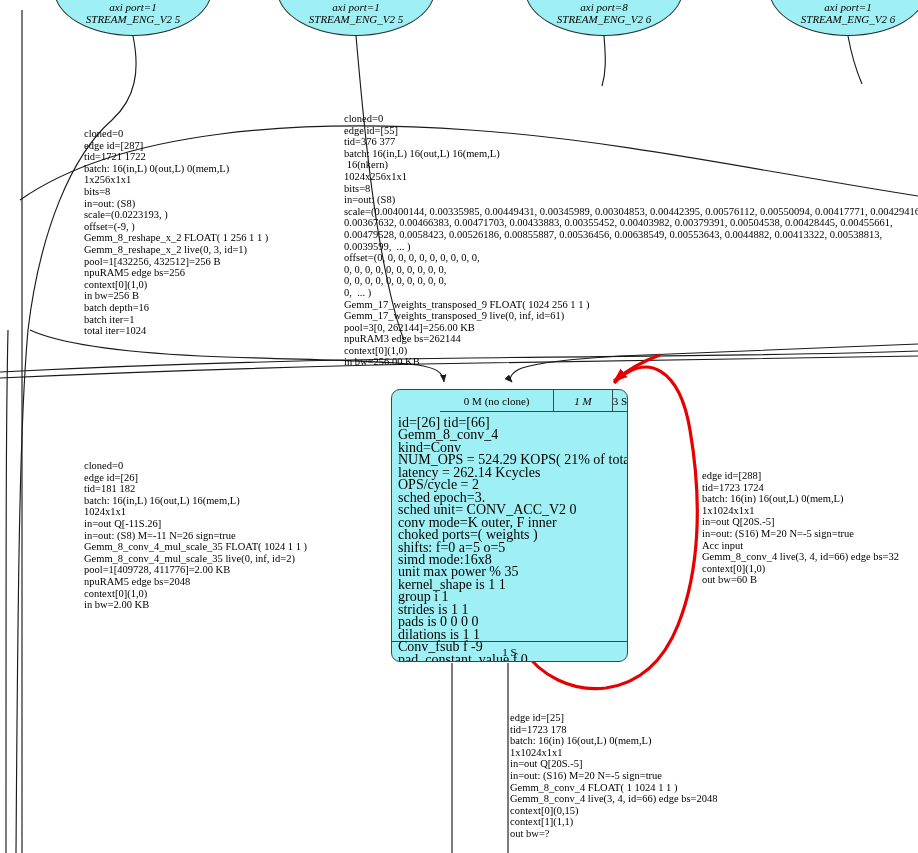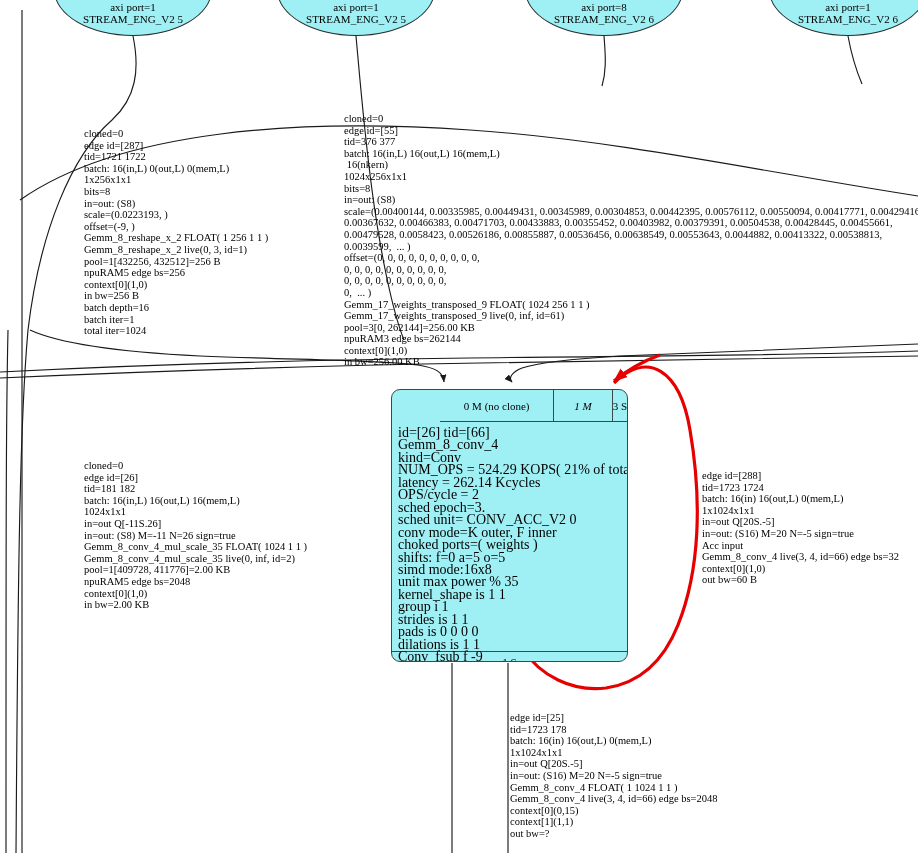--- a/index.html
+++ b/index.html
@@ -42,38 +42,39 @@
     box-sizing: border-box;
     text-align: center;
     font-size: 11px;
     line-height: 12.6px;
     font-family: "Liberation Serif", "DejaVu Serif", serif;
   }
   .ellipse-node .lbl {
     position: absolute;
     left: 0; right: 0;
     white-space: pre;
+    font-style: italic;
   }
 
   
   #main-node {
     position: absolute;
     left: 391px;
     top: 389px;
     width: 237px;
     height: 273px;
     background: #9FF0F5;
     border: 1.2px solid #3a4a4a;
     border-radius: 9px;
     box-sizing: border-box;
     overflow: hidden;
   }
   #node-header {
     display: flex;
-    height: 32px;
+    height: 22px;
     border-bottom: 1.2px solid #3a4a4a;
     box-sizing: border-box;
     margin-left: 48px;
   }
   #node-header .cell {
     display: flex;
     align-items: center;
     justify-content: center;
     font-size: 11px;
     box-sizing: border-box;

